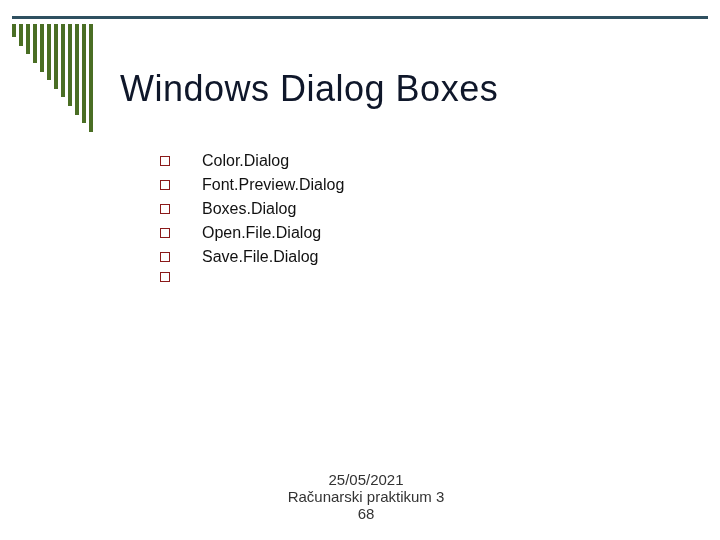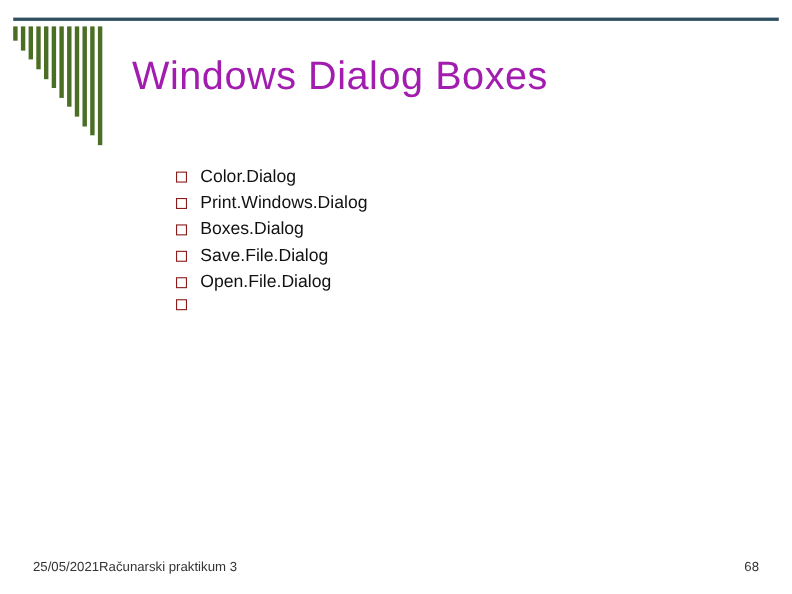--- a/index.html
+++ b/index.html
@@ -42,25 +42,25 @@
   .stripes span:nth-child(6)  { height: 52%; }
   .stripes span:nth-child(7)  { height: 60%; }
   .stripes span:nth-child(8)  { height: 68%; }
   .stripes span:nth-child(9)  { height: 76%; }
   .stripes span:nth-child(10) { height: 84%; }
   .stripes span:nth-child(11) { height: 92%; }
   .stripes span:nth-child(12) { height: 100%; }
 
   .title {
     position: absolute;
-    top: 48px;
+    top: 68px;
     left: 120px;
     font-size: 36px;
     font-weight: 400;
-    color: #a21caf;
+    color: #0f172a;
     letter-spacing: 0.5px;
   }
 
   .bullets {
     position: absolute;
     top: 152px;
     left: 160px;
   }
   .bullet-row {
     display: flex;
@@ -70,32 +70,34 @@
   }
   .bullet-box {
     width: 10px;
     height: 10px;
     border: 1.5px solid #8b1a1a;
     flex: 0 0 auto;
   }
   .bullet-text {
     font-size: 16px;
     color: #111;
+    margin-left: 20px;
   }
 
   .footer {
     position: absolute;
-    left: 0;
+    left: 12px;
     right: 0;
     bottom: 18px;
     display: flex;
     align-items: center;
     padding: 0 30px;
-    font-size: 12px;
+    font-size: 15px;
     color: #333;
+    flex-direction: column;
   }
   .footer-date  { flex: 0 0 auto; }
   .footer-title { flex: 1 1 auto; }
   .footer-page  { flex: 0 0 auto; text-align: center; }
 </style>
 </head>
 <body>
 
 <div class="top-rule"></div>
 
@@ -116,33 +118,33 @@
 
 <h1 class="title">Windows Dialog Boxes</h1>
 
 <div class="bullets">
   <div class="bullet-row">
     <span class="bullet-box"></span>
     <span class="bullet-text">Color.Dialog</span>
   </div>
   <div class="bullet-row">
     <span class="bullet-box"></span>
-    <span class="bullet-text">Print.Windows.Dialog</span>
+    <span class="bullet-text">Font.Preview.Dialog</span>
   </div>
   <div class="bullet-row">
     <span class="bullet-box"></span>
     <span class="bullet-text">Boxes.Dialog</span>
   </div>
   <div class="bullet-row">
     <span class="bullet-box"></span>
-    <span class="bullet-text">Save.File.Dialog</span>
+    <span class="bullet-text">Open.File.Dialog</span>
   </div>
   <div class="bullet-row">
     <span class="bullet-box"></span>
-    <span class="bullet-text">Open.File.Dialog</span>
+    <span class="bullet-text">Save.File.Dialog</span>
   </div>
   <div class="bullet-row">
     <span class="bullet-box"></span>
   </div>
 </div>
 
 <div class="footer">
   <div class="footer-date">25/05/2021</div>
   <div class="footer-title">Računarski praktikum 3</div>
   <div class="footer-page">68</div>

